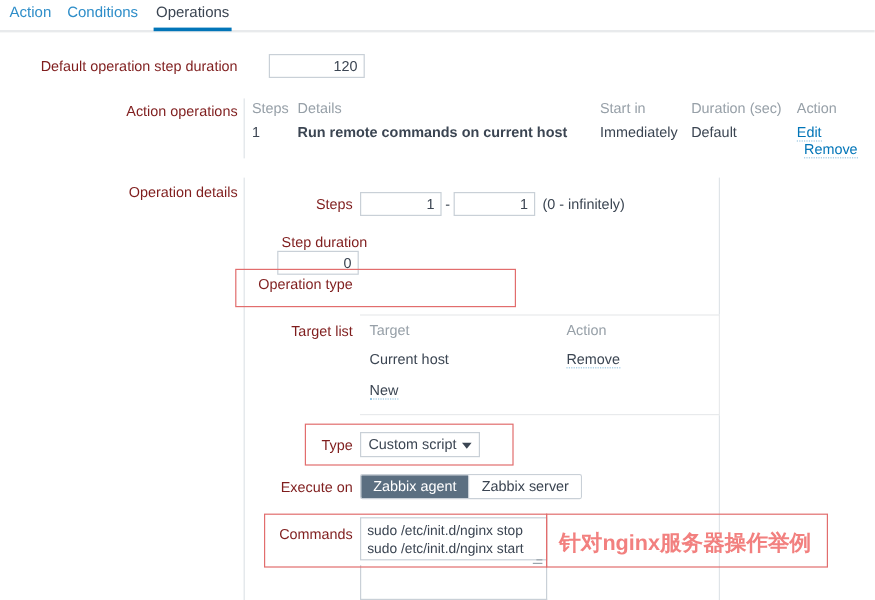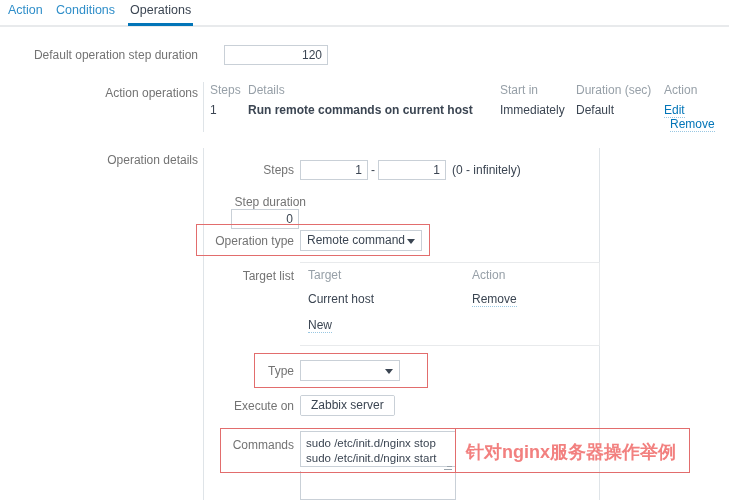--- a/index.html
+++ b/index.html
@@ -44,21 +44,21 @@
   #tab-oper     { left: 128px; }
 
   
   .row {
     position: absolute;
     display: flex;
     align-items: center;
   }
   .lbl {
     text-align: right;
-    color: #737373;
+    color: #7f1d1d;
     font-size: 12px;
     white-space: nowrap;
   }
   .hint {
     color: #3b4552;
     font-size: 12px;
     white-space: nowrap;
   }
 
   input.txt {
@@ -256,21 +256,21 @@
 <body>
 
 <div class="tabbar">
   <div class="tab" id="tab-action">Action</div>
   <div class="tab" id="tab-cond">Conditions</div>
   <div class="tab active" id="tab-oper">Operations</div>
 </div>
 
 <div class="row" style="left:22px; top:45px; width:707px;">
   <div class="lbl" style="width:176px;">Default operation step duration</div>
-  <input class="txt" style="width: 104px; margin-left: 26px;" type="text" value="120">
+  <input class="txt" style="width: 80px; margin-left: 26px;" type="text" value="120">
 </div>
 
 <div class="lbl" style="position:absolute; left:96px; top:86px; width:102px;">Action operations</div>
 
 <div class="ops-panel">
   <table class="ops-table">
     <thead>
       <tr>
         <th class="col-steps">Steps</th>
         <th class="col-details">Details</th>
@@ -306,46 +306,44 @@
   <span class="hint" style="margin-left:6px;">(0 - infinitely)</span>
 </div>
 
 <div class="row" style="left:218px; top:195px;flex-direction:column;">
   <div class="lbl" style="width:88px;">Step duration</div>
   <input class="txt" style="width: 68px; margin-left: 6px;" type="text" value="0">
 </div>
 
 <div class="row" style="left:206px; top:230px;">
   <div class="lbl" style="width:88px;">Operation type</div>
-  <span class="sel" style="width:122px; margin-left:6px;">
-    <span class="sel-txt">Remote command</span>
-    <i class="caret"></i>
-  </span>
 </div>
 
 <div class="lbl" style="position:absolute; left:206px; top:269px; width:88px;">Target list</div>
 
 <div class="targetbox">
   <span class="tl-head" style="left:8px; top:5px;">Target</span>
   <span class="tl-head" style="left:172px; top:5px;">Action</span>
   <span class="tl-cell" style="left:8px; top:29px;">Current host</span>
   <span class="tl-cell lnk" style="left:172px; top:29px;">Remove</span>
   <span class="tl-cell lnk" style="left:8px; top:55px;">New</span>
 </div>
 
 <div class="row" style="left:262px; top:360px;">
   <div class="lbl" style="width:32px;">Type</div>
   <span class="sel" style="width:100px; margin-left:6px;">
+    <span class="sel-txt">Custom script</span>
     <i class="caret"></i>
   </span>
 </div>
 
 <div class="row" style="left:222px; top:395px;">
   <div class="lbl" style="width:72px;">Execute on</div>
   <span class="seg" style="margin-left:6px;">
+    <span class="seg-item on">Zabbix agent</span>
     <span class="seg-item">Zabbix server</span>
   </span>
 </div>
 
 <div class="lbl" style="position:absolute; left:228px; top:438px; width:66px;">Commands</div>
 
 <textarea class="ta" style="">sudo /etc/init.d/nginx stop
 sudo /etc/init.d/nginx start</textarea>
 <div class="ta-lower"></div>
 <div class="resize-grip">

